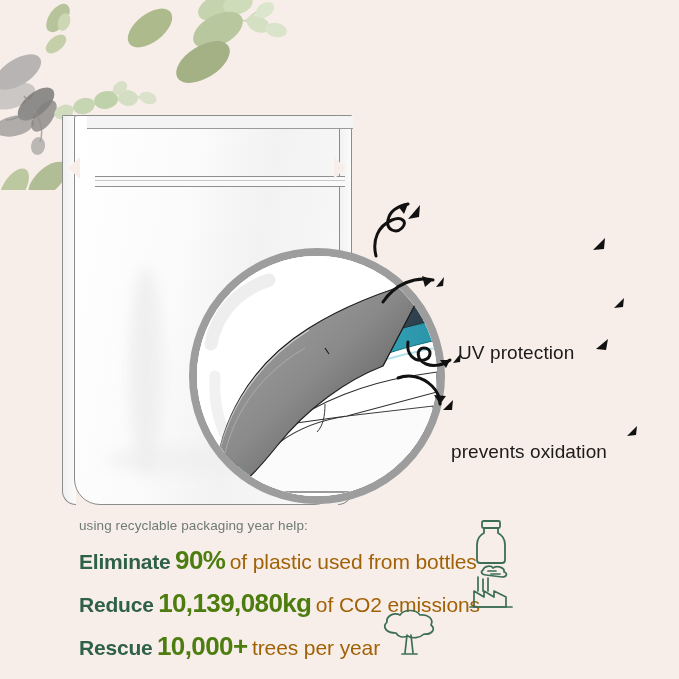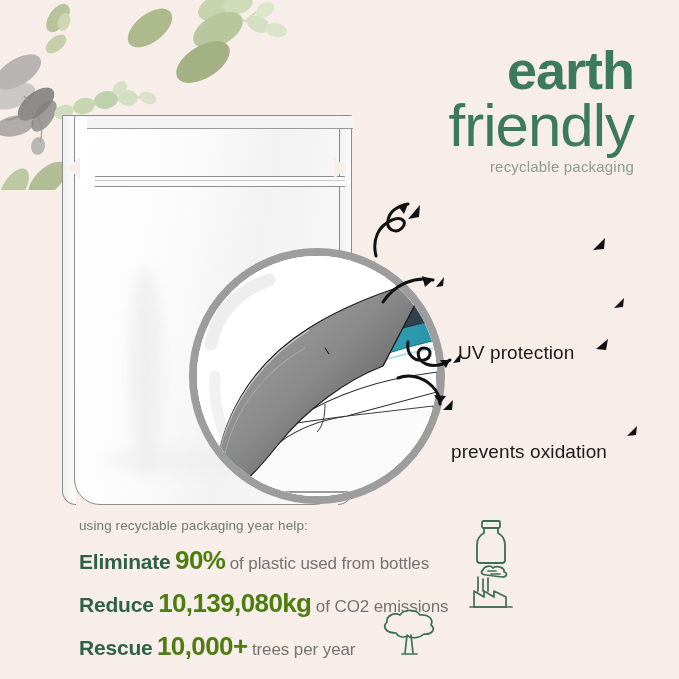--- a/index.html
+++ b/index.html
@@ -56,21 +56,21 @@
 
   
   .feat{position:absolute;font-size:19px;color:#1b1b1b;white-space:nowrap;letter-spacing:.1px;}
 
   
   #stats{position:absolute;left:79px;top:518px;width:540px;}
   .stat-intro{font-size:13.5px;color:#6f7a73;letter-spacing:.1px;}
   .stat-row{margin-top:12px;white-space:nowrap;}
   .s-verb{font-size:21px;font-weight:bold;color:#2f6048;letter-spacing:-.2px;}
   .s-num{font-size:26px;font-weight:bold;color:#4d7c0f;letter-spacing:-.6px;}
-  .s-rest{font-size:17px;color:#737373;letter-spacing:-.1px;}
+  .s-rest{font-size:21px;color:#a16207;letter-spacing:-.1px;}
   .stat-icon{position:absolute;}
 </style>
 </head>
 <body>
 
 <div id="stage">
 
   <div>
     <svg width="300" height="190" style="position:absolute;left:0;top:0;">
       <g opacity="0.95">
@@ -178,25 +178,20 @@
                  C 56 220, 38 236, 30 238 Z" fill="url(#gOuter)" stroke="#1f1f1f" stroke-width="1.2"></path>
         <path d="M186 110 L232 22" stroke="#1f1f1f" stroke-width="1" fill="none" opacity=".8"></path>
         <path d="M128 92 L132 98" stroke="#1f1f1f" stroke-width="1.2" fill="none"></path>
 
         <path d="M18 230 C 20 168, 54 110, 112 74" stroke="#ffffff" stroke-width="1.4" fill="none" opacity=".55"></path>
         <path d="M24 228 C 26 172, 56 122, 108 92" stroke="#ffffff" stroke-width="1" fill="none" opacity=".25"></path>
       </svg>
     </div>
   </div>
 
-  <div id="headline">
-    <div class="h-earth">earth</div>
-    <div class="h-friendly">friendly</div>
-    <div class="h-sub">recyclable packaging</div>
-  </div>
 
   <svg style="position:absolute;left:368px;top:200px;" width="60" height="62">
     <path d="M8 56 C 4 40, 10 26, 24 20 C 34 16, 40 22, 34 28 C 28 34, 18 30, 20 20 C 22 10, 30 6, 40 4" stroke="#111" stroke-width="3" fill="none" stroke-linecap="round"></path>
     <path d="M40 4 L30 6 L36 14 Z" fill="#111"></path>
   </svg>
   <svg style="position:absolute;left:406px;top:203px;" width="16" height="18">
     <path d="M2 16 L14 2 L13 14 Z" fill="#111"></path>
   </svg>
   <svg style="position:absolute;left:591px;top:236px;" width="16" height="16">
     <path d="M14 2 L2 14 L13 13 Z" fill="#111"></path>

